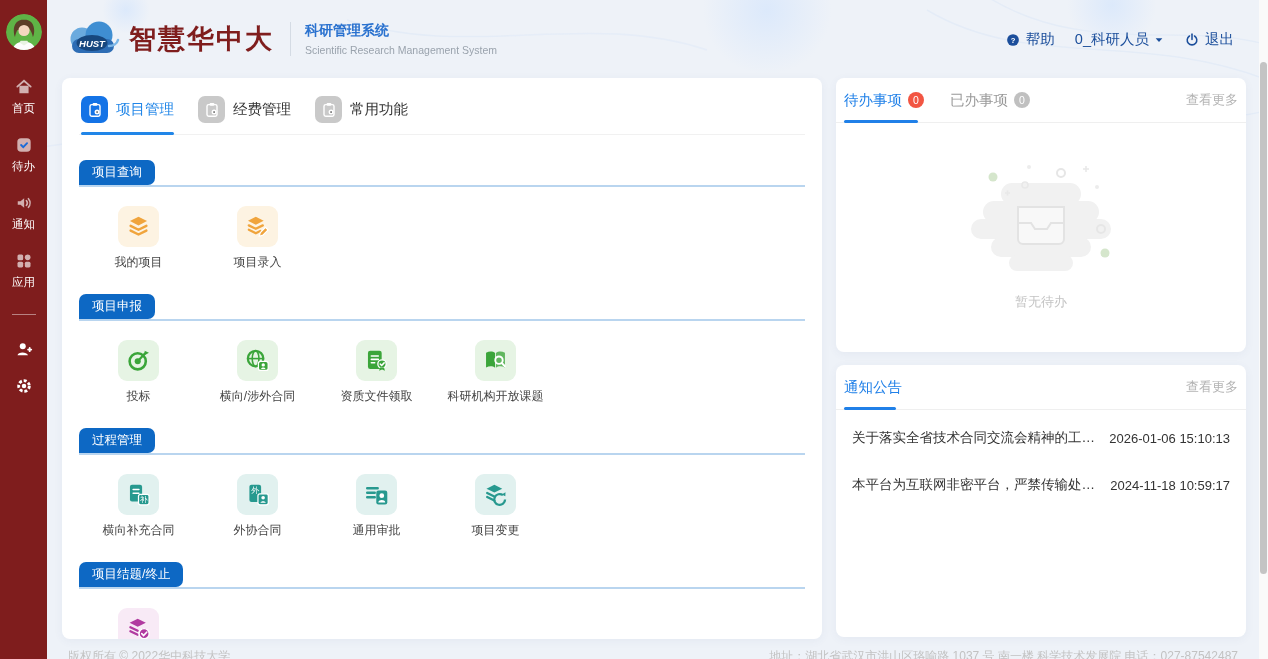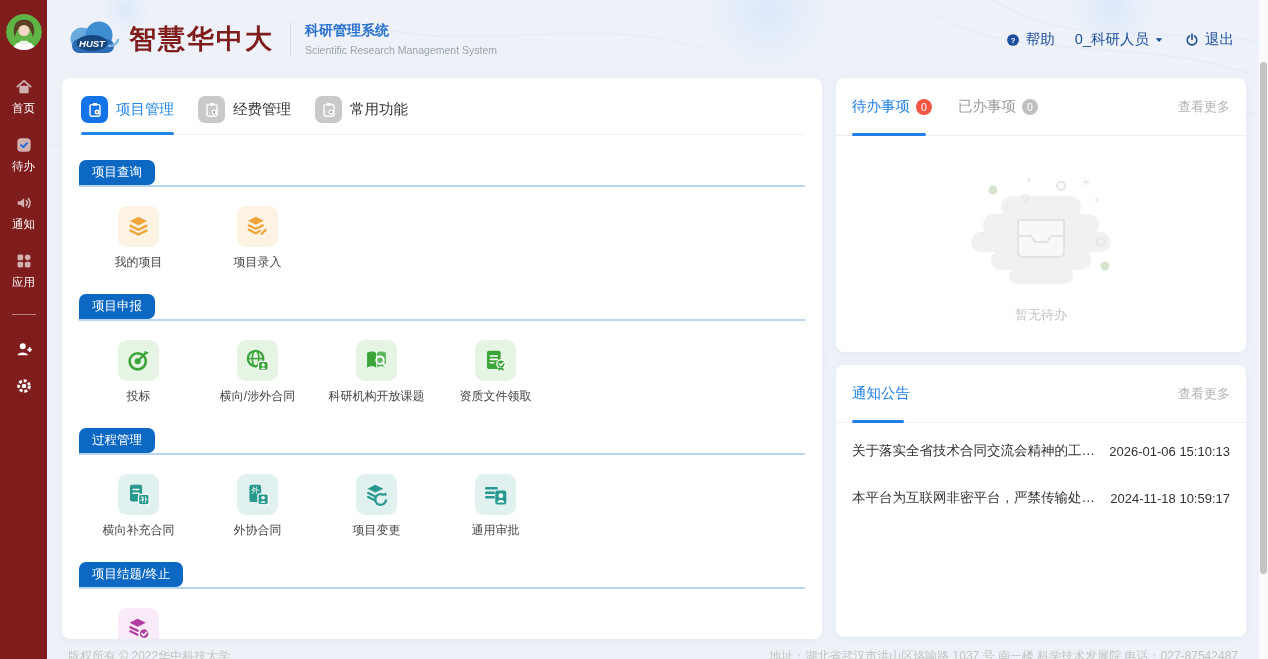--- a/index.html
+++ b/index.html
@@ -59,21 +59,21 @@
   .sec-head { border-bottom:2px solid #b9d5ef; }
   .sec-tag { display:inline-block; background:#0d68c4; color:#fff; font-size:12.5px; padding:4px 13px 4px;
              border-radius:7px 7px 7px 0; }
   .tile-row { display:flex; margin-top:19px; }
   .tile-col { width:119px; display:flex; flex-direction:column; align-items:center; cursor:pointer; }
   .tile { width:41px; height:41px; border-radius:9px; display:flex; align-items:center; justify-content:center; }
   .tile svg { width:27px; height:27px; display:block; }
   .tile-label { font-size:12px; color:#444; margin-top:8px; text-align:center; line-height:14px; max-width:96px; }
 
   
-  .panel-head { display:flex; align-items:center; height:58px; padding:0 16px; border-bottom:1px solid #efefef; position:relative; }
+  .panel-head { display:flex; align-items:center; height:45px; padding:0 8px; border-bottom:1px solid #efefef; position:relative; }
   .ptab { display:flex; align-items:center; gap:6px; margin-right:26px; cursor:pointer; position:relative; height:100%; }
   .ptab-label { font-size:14.5px; color:#999; }
   .ptab.active .ptab-label { color:#2080e8; }
   .ptab.active::after { content:""; position:absolute; left:0; right:6px; bottom:-1px; height:3px; background:#2080e8; border-radius:2px; }
   .badge { min-width:16px; height:16px; border-radius:8px; background:#c0c0c0; color:#fff; font-size:10.5px;
            display:flex; align-items:center; justify-content:center; padding:0 4px; }
   .badge.red { background:#f25542; }
   .more-link { margin-left:auto; font-size:13px; color:#b3b3b3; cursor:pointer; }
   .empty-wrap { display:flex; flex-direction:column; align-items:center; padding-top:38px; }
   .empty-text { font-size:13px; color:#c3c3c3; margin-top:10px; }
@@ -323,41 +323,41 @@
                 <path d="M15.2 19.6c.3-1.7 3.5-1.7 3.8 0z" fill="#fff"></path>
               </svg>
             </span>
     <span class="tile-label">横向/涉外合同</span>
   </div>
 
 
   <div class="tile-col">
     <span class="tile" style="background: rgb(230, 244, 228); color: rgb(59, 165, 58);">
               <svg width="27" height="27" viewBox="0 0 24 24">
-                <path d="M3.6 5.1c2.9-1.5 5.8-1.5 8 .2v13.2c-2.2-1.7-5.1-1.7-8-.2z" fill="currentColor"></path>
-                <path d="M20.4 5.1c-2.9-1.5-5.8-1.5-8 .2v13.2c2.2-1.7 5.1-1.7 8-.2z" fill="currentColor" opacity=".78"></path>
-                <circle cx="15.1" cy="11.7" r="3.3" fill="none" stroke="#fff" stroke-width="1.7"></circle>
-                <path d="M17.6 14.2l2.7 2.9" stroke="#fff" stroke-width="1.7" stroke-linecap="round"></path>
-              </svg>
-            </span>
-    <span class="tile-label">科研机构开放课题</span>
-  </div>
-
-  <div class="tile-col">
-    <span class="tile" style="background: rgb(230, 244, 228); color: rgb(59, 165, 58);">
-              <svg width="27" height="27" viewBox="0 0 24 24">
                 <rect x="4.4" y="3.4" width="12.2" height="16.2" rx="2" fill="currentColor"></rect>
                 <path d="M7.4 8h6.2M7.4 11h6.2M7.4 14h3" stroke="#fff" stroke-width="1.4" stroke-linecap="round"></path>
                 <circle cx="16.9" cy="15.1" r="3.7" fill="currentColor" stroke="#fff" stroke-width="1.2"></circle>
                 <path d="M15.3 15.1l1.3 1.3 2.2-2.3" fill="none" stroke="#fff" stroke-width="1.4" stroke-linecap="round"></path>
                 <path d="M15.1 18.3l-.8 2.8 2.6-1.1 2.6 1.1-.8-2.8" fill="currentColor"></path>
               </svg>
             </span>
     <span class="tile-label">资质文件领取</span>
   </div>
+
+  <div class="tile-col">
+    <span class="tile" style="background: rgb(230, 244, 228); color: rgb(59, 165, 58);">
+              <svg width="27" height="27" viewBox="0 0 24 24">
+                <path d="M3.6 5.1c2.9-1.5 5.8-1.5 8 .2v13.2c-2.2-1.7-5.1-1.7-8-.2z" fill="currentColor"></path>
+                <path d="M20.4 5.1c-2.9-1.5-5.8-1.5-8 .2v13.2c2.2-1.7 5.1-1.7 8-.2z" fill="currentColor" opacity=".78"></path>
+                <circle cx="15.1" cy="11.7" r="3.3" fill="none" stroke="#fff" stroke-width="1.7"></circle>
+                <path d="M17.6 14.2l2.7 2.9" stroke="#fff" stroke-width="1.7" stroke-linecap="round"></path>
+              </svg>
+            </span>
+    <span class="tile-label">科研机构开放课题</span>
+  </div>
 </div>
   </div>
 
   <div class="section">
     <div class="sec-head">
       <span class="sec-tag">过程管理</span>
     </div>
     <div class="tile-row">
   <div class="tile-col">
     <span class="tile" style="background: rgb(225, 241, 239); color: rgb(39, 153, 143);">
@@ -380,39 +380,39 @@
                 <circle cx="17" cy="14.9" r="1.6" fill="#fff"></circle>
                 <path d="M14.7 19.3c.3-1.8 4.3-1.8 4.6 0z" fill="#fff"></path>
               </svg>
             </span>
     <span class="tile-label">外协合同</span>
   </div>
 
   <div class="tile-col">
     <span class="tile" style="background: rgb(225, 241, 239); color: rgb(39, 153, 143);">
               <svg width="27" height="27" viewBox="0 0 24 24">
+                <path d="M3.8 6.4h9.2M3.8 10.4h6.6M3.8 14.4h6.6" stroke="currentColor" stroke-width="2.3" stroke-linecap="round"></path>
+                <rect x="11.8" y="8.4" width="9.8" height="12.4" rx="2" fill="currentColor"></rect>
+                <circle cx="16.7" cy="13" r="2.1" fill="#fff"></circle>
+                <path d="M13.6 19c.4-2.7 5.8-2.7 6.2 0z" fill="#fff"></path>
+              </svg>
+            </span>
+    <span class="tile-label">通用审批</span>
+  </div>
+
+  <div class="tile-col">
+    <span class="tile" style="background: rgb(225, 241, 239); color: rgb(39, 153, 143);">
+              <svg width="27" height="27" viewBox="0 0 24 24">
                 <path d="M11 3.3l7 3.5-7 3.5-7-3.5z" fill="currentColor"></path>
                 <path d="M4.6 10.6l6.4 3.2M4.6 14.2l6.4 3.2" stroke="currentColor" stroke-width="2" stroke-linecap="round"></path>
                 <path d="M20.5 16.4a4.8 4.8 0 1 1-1.9-3.8" fill="none" stroke="currentColor" stroke-width="2"></path>
                 <path d="M20.9 10l-.2 3.6-3.2-1.7z" fill="currentColor"></path>
               </svg>
             </span>
     <span class="tile-label">项目变更</span>
-  </div>
-
-  <div class="tile-col">
-    <span class="tile" style="background: rgb(225, 241, 239); color: rgb(39, 153, 143);">
-              <svg width="27" height="27" viewBox="0 0 24 24">
-                <path d="M3.8 6.4h9.2M3.8 10.4h6.6M3.8 14.4h6.6" stroke="currentColor" stroke-width="2.3" stroke-linecap="round"></path>
-                <rect x="11.8" y="8.4" width="9.8" height="12.4" rx="2" fill="currentColor"></rect>
-                <circle cx="16.7" cy="13" r="2.1" fill="#fff"></circle>
-                <path d="M13.6 19c.4-2.7 5.8-2.7 6.2 0z" fill="#fff"></path>
-              </svg>
-            </span>
-    <span class="tile-label">通用审批</span>
   </div>
 </div>
   </div>
 
   <div class="section">
     <div class="sec-head">
       <span class="sec-tag">项目结题/终止</span>
     </div>
     <div class="tile-row">
   <div class="tile-col">

